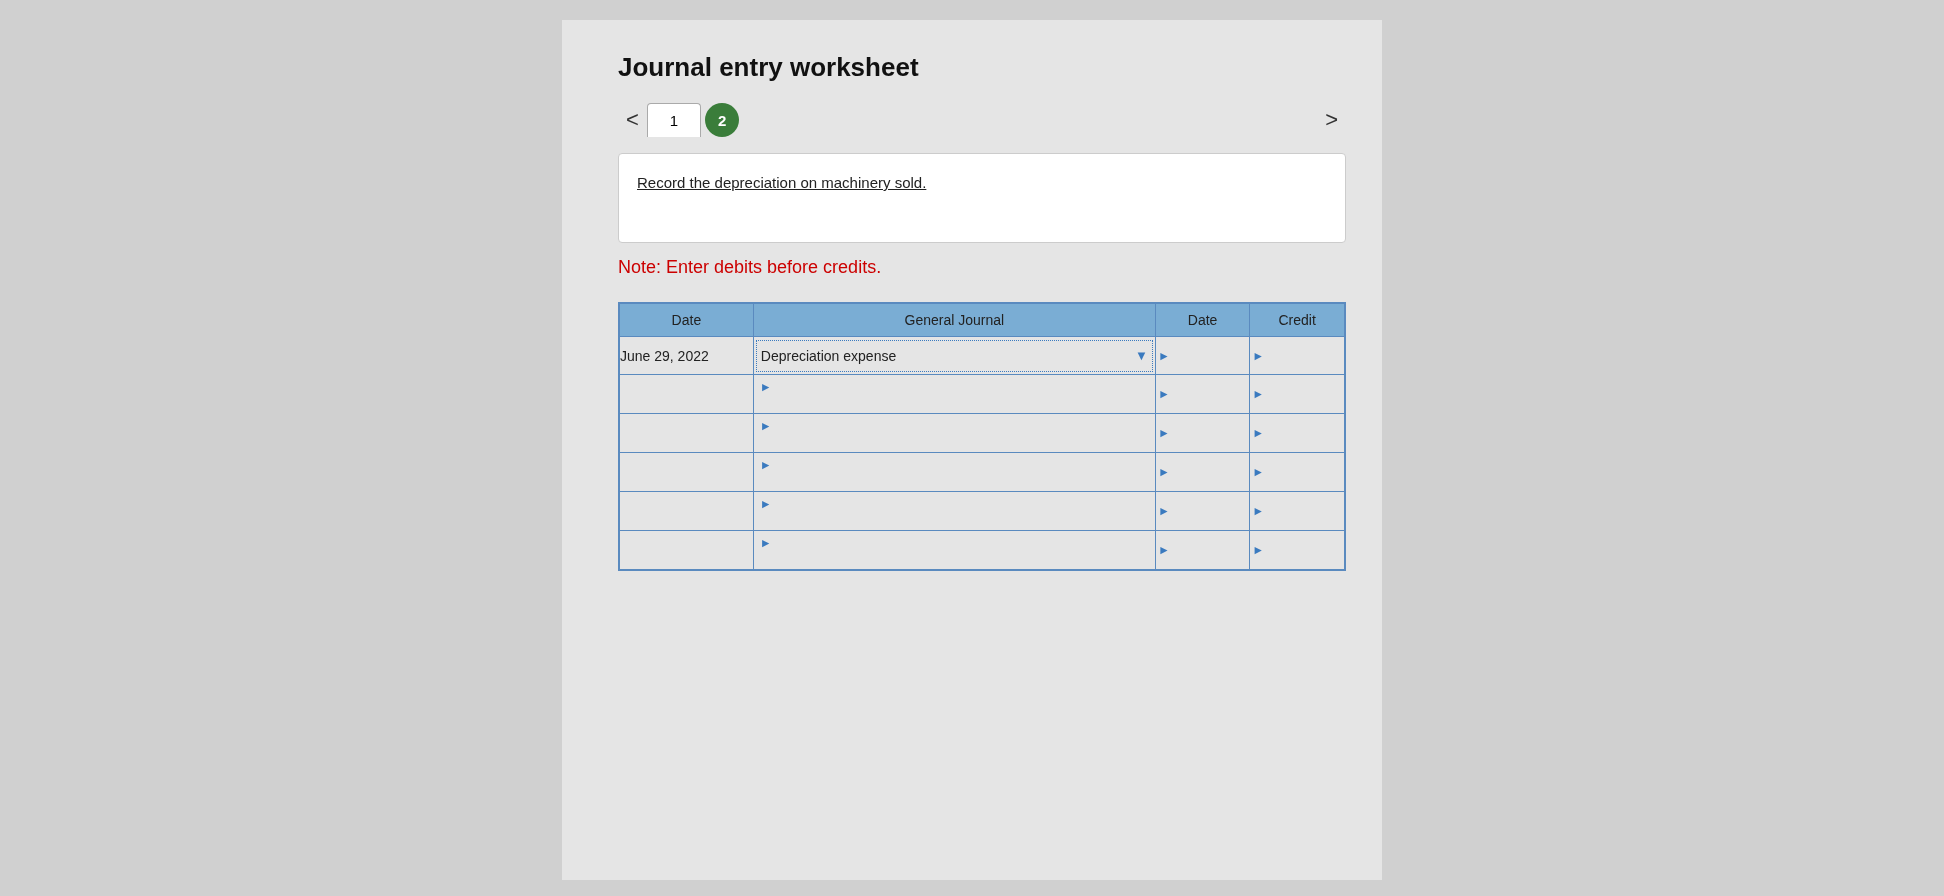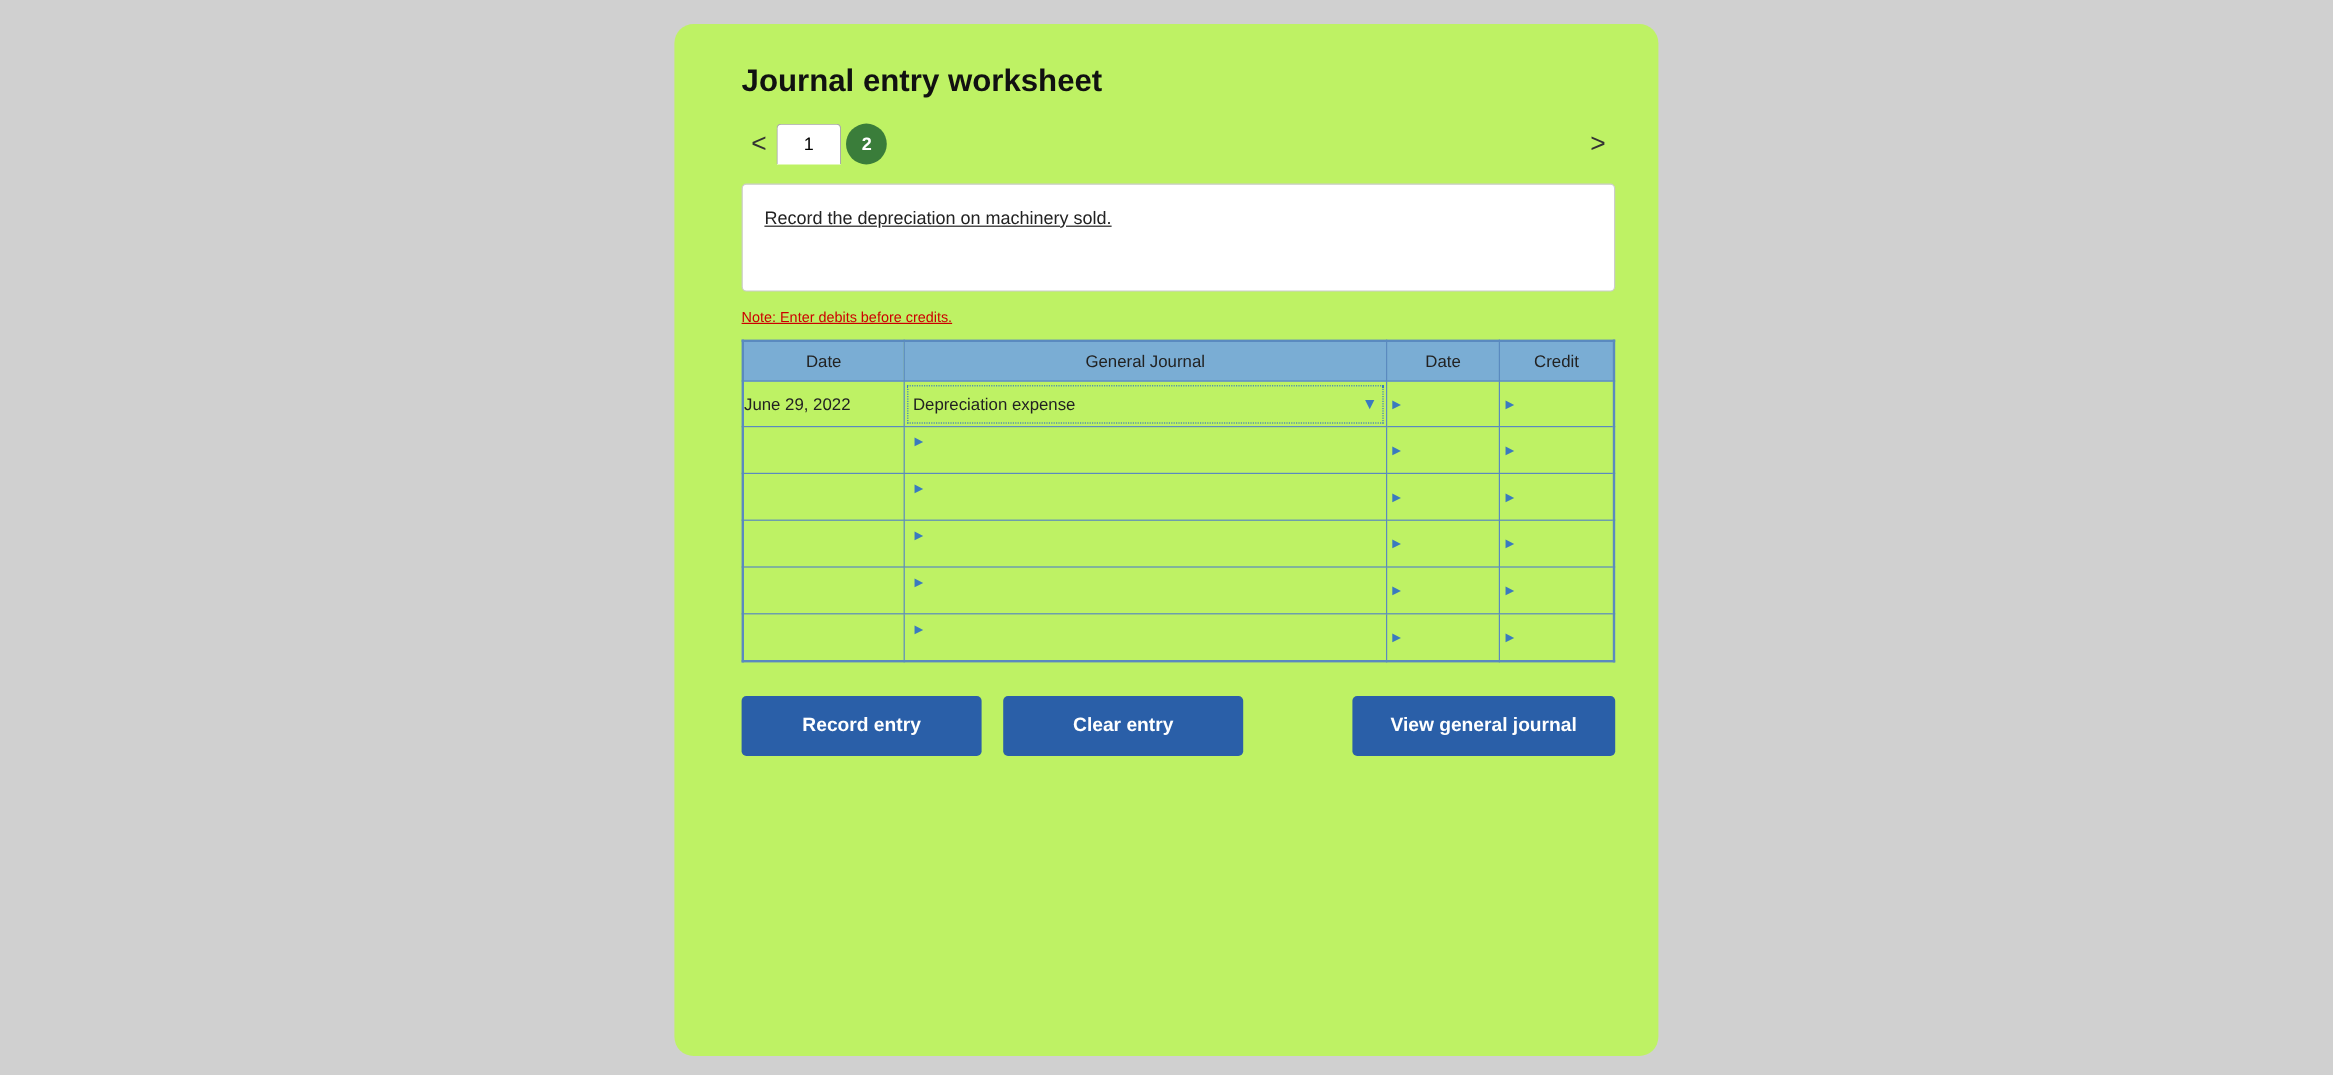--- a/index.html
+++ b/index.html
@@ -6,22 +6,22 @@
     body {
       background: #d0d0d0;
       font-family: Arial, sans-serif;
       display: flex;
       justify-content: center;
       align-items: flex-start;
       min-height: 100vh;
       padding: 20px;
     }
     .worksheet-container {
-      background: #bef264;
-      border-radius: 16px;
+      background: #e5e5e5;
+      border-radius: 0;
       padding: 32px 36px 36px 56px;
       width: 820px;
       min-height: 860px;
       position: relative;
     }
     .page-title {
       font-size: 26px;
       font-weight: bold;
       color: #111;
       margin-bottom: 20px;
@@ -83,23 +83,22 @@
       border-radius: 4px;
       padding: 20px 18px;
       min-height: 90px;
       font-size: 15px;
       color: #222;
       margin-bottom: 14px;
       text-decoration: underline;
     }
     .note-text {
       color: #cc0000;
-      font-size: 12px;
-      margin-bottom: 12px;
-      text-decoration: underline;
+      font-size: 18px;
+      margin-bottom: 24px;
     }
     .journal-table {
       width: 100%;
       border-collapse: collapse;
       border: 2px solid #5a8abf;
     }
     .journal-table th {
       background: #7aadd4;
       color: #222;
       font-weight: normal;
@@ -335,18 +334,13 @@
           <input class="input-cell" type="text" value="" style="">
         </td>
         <td class="credit-cell">
           <span class="cell-arrow">►</span>
           <input class="input-cell" type="text" value="" style="">
         </td>
       </tr>
     </tbody>
   </table>
 
-  <div class="buttons-row">
-    <button class="btn-primary">Record entry</button>
-    <button class="btn-primary btn-gap">Clear entry</button>
-    <button class="btn-primary btn-right">View general journal</button>
-  </div>
 </div>
 
 </body></html>

